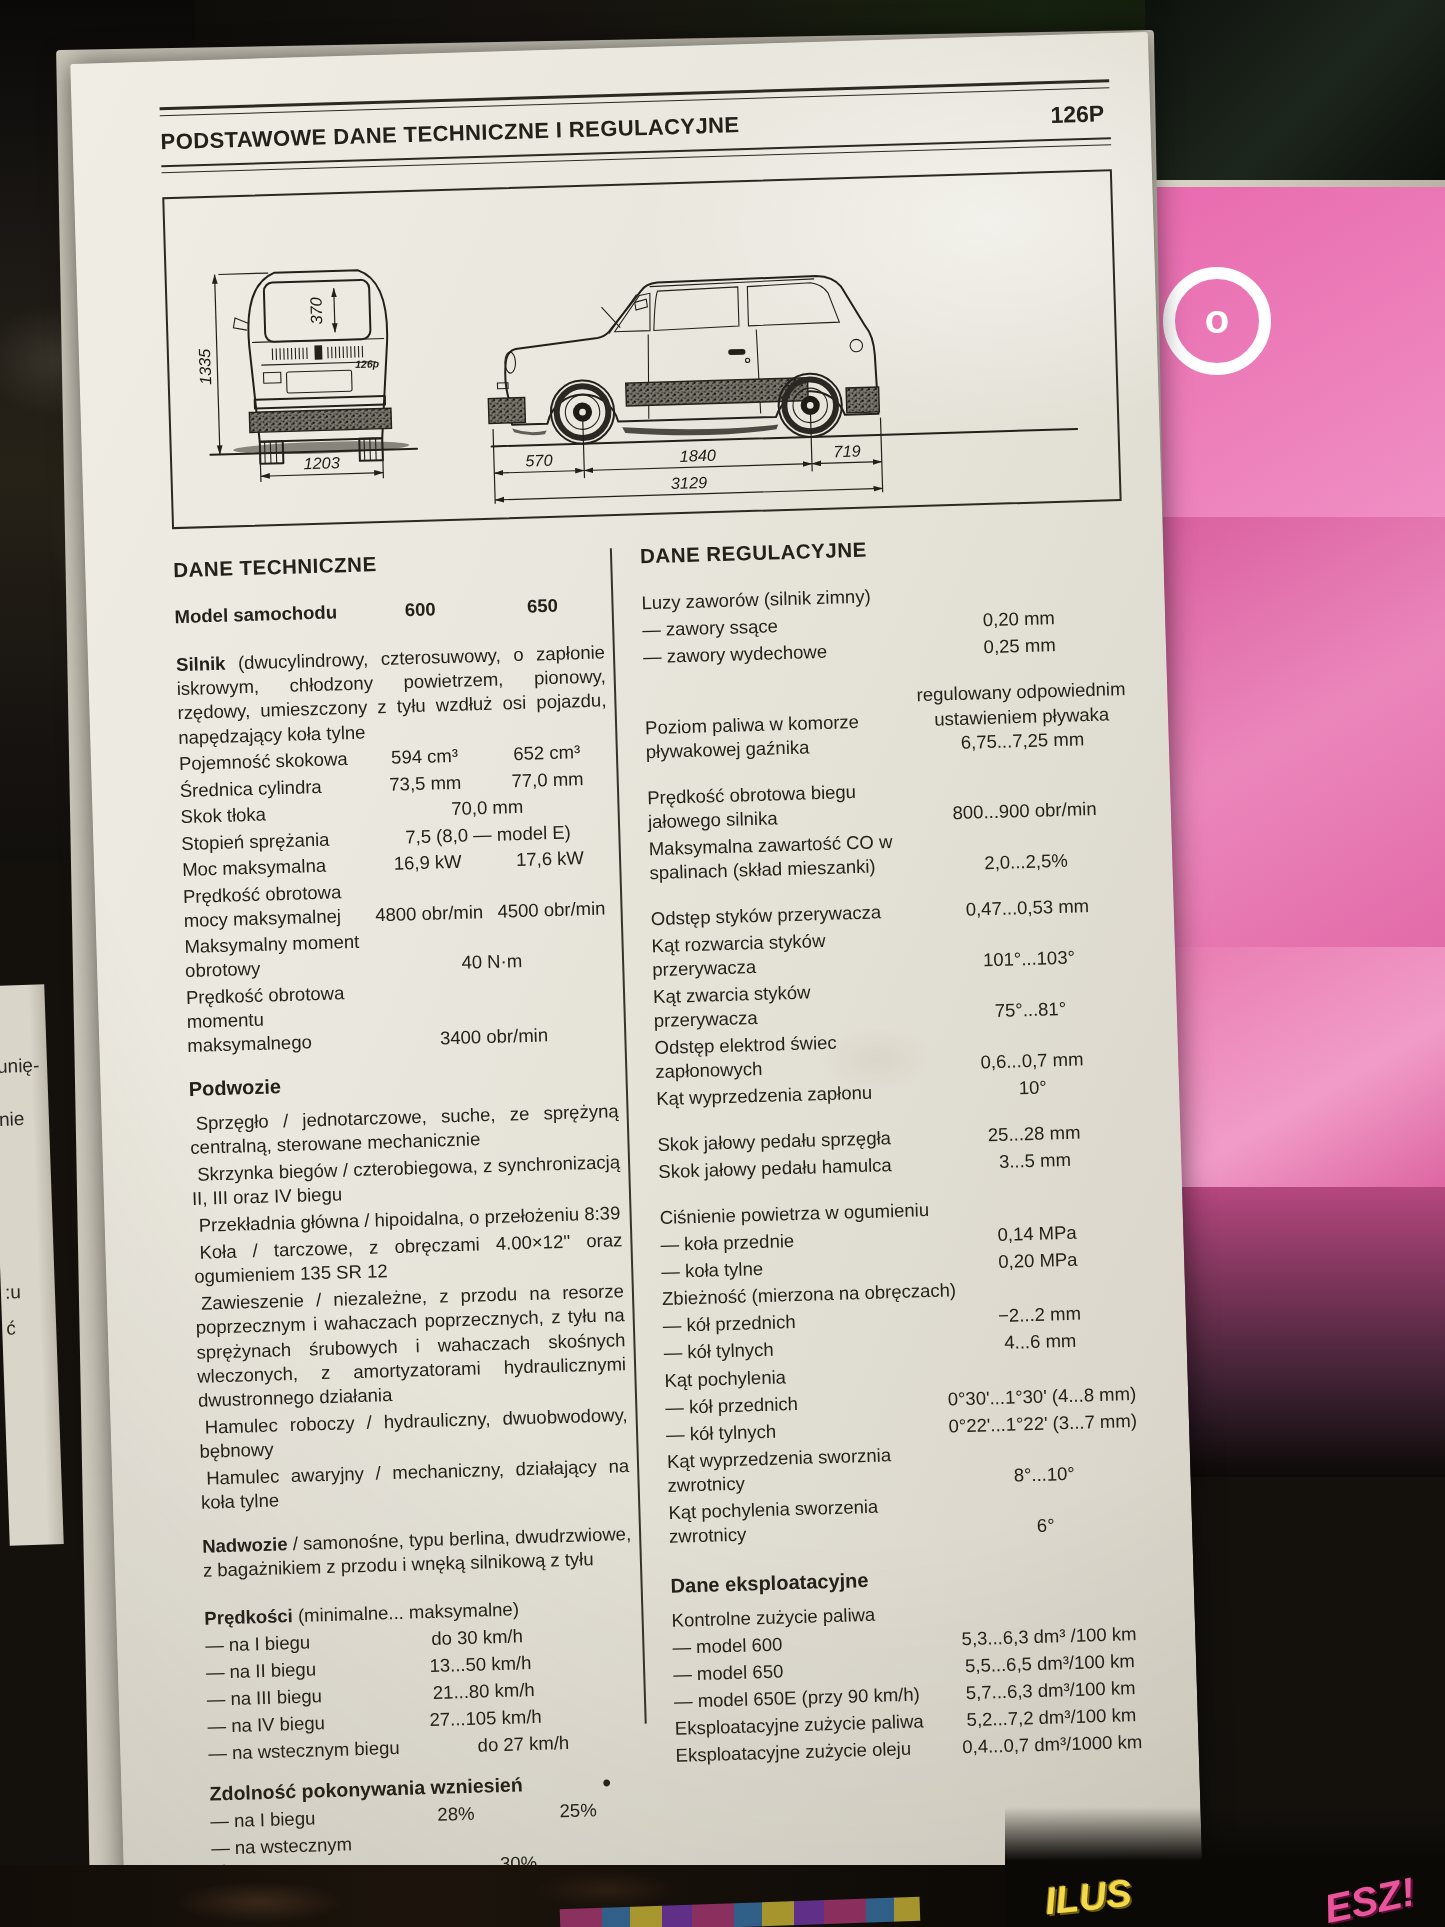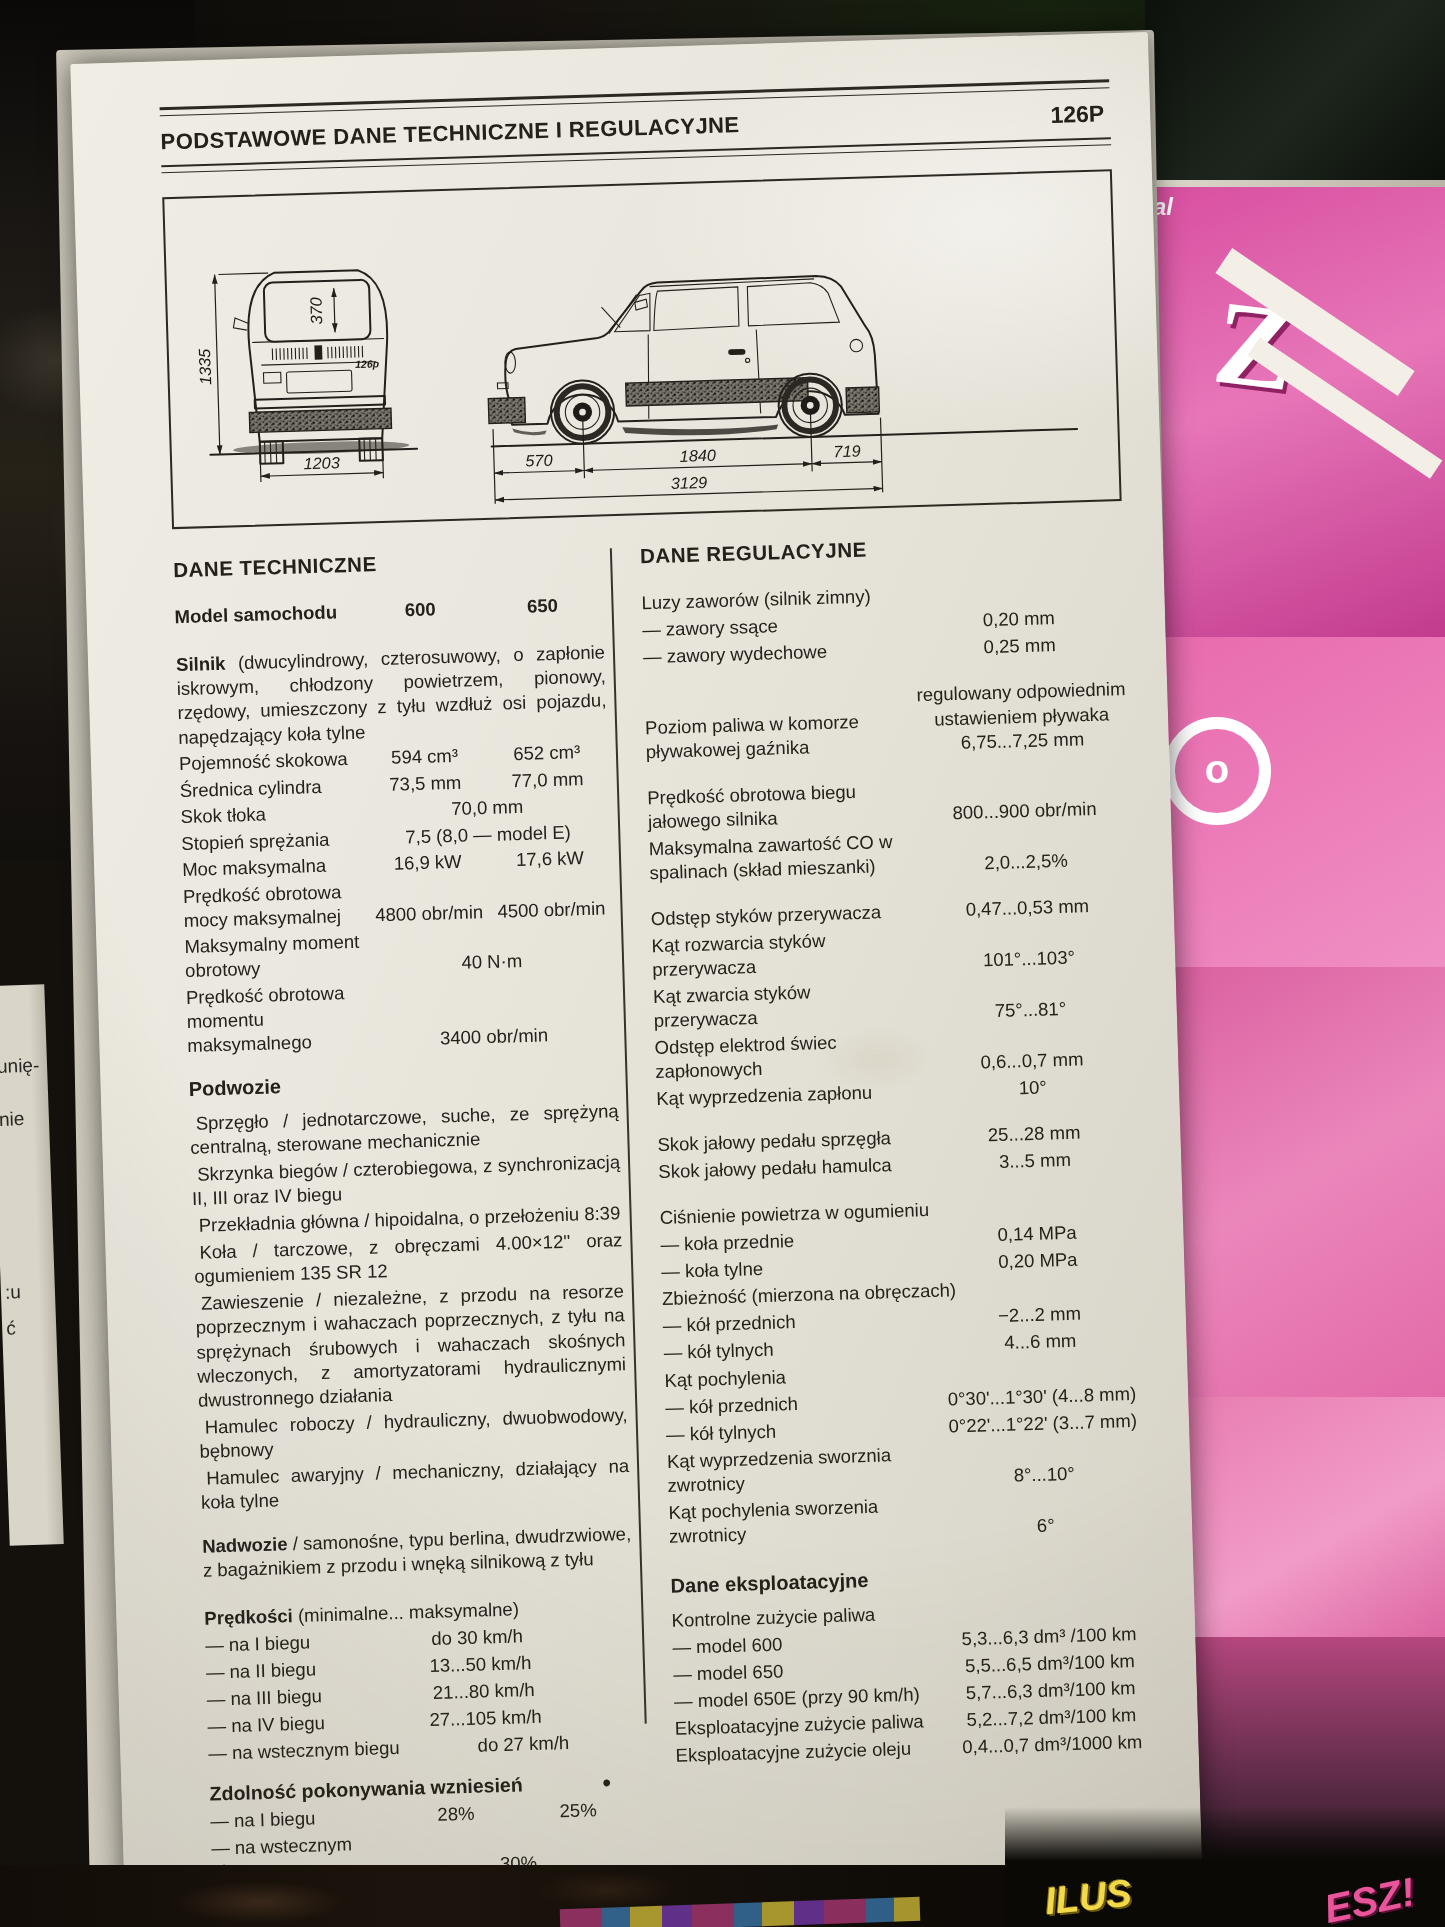--- a/index.html
+++ b/index.html
@@ -119,26 +119,20 @@
 </style>
 </head>
 <body>
 
 <div class="top-strip"></div>
 <div class="photo-corner"></div>
 
 <div class="magazines">
   <div class="m-dark"></div>
   <div class="m-edge"></div>
-  <div class="m-pink1">
-    <span class="mag-label">al</span>
-    <span class="mag-z">Z</span>
-    <div class="stripe s1"></div>
-    <div class="stripe s2"></div>
-  </div>
   <div class="m-pink2">
     <div class="mag-o">o</div>
   </div>
   <div class="m-pink3"></div>
   <div class="m-pink4"></div>
   <div class="m-rest"></div>
 </div>
 
 <div class="left-sliver">
   <div class="frag">unię-</div>

